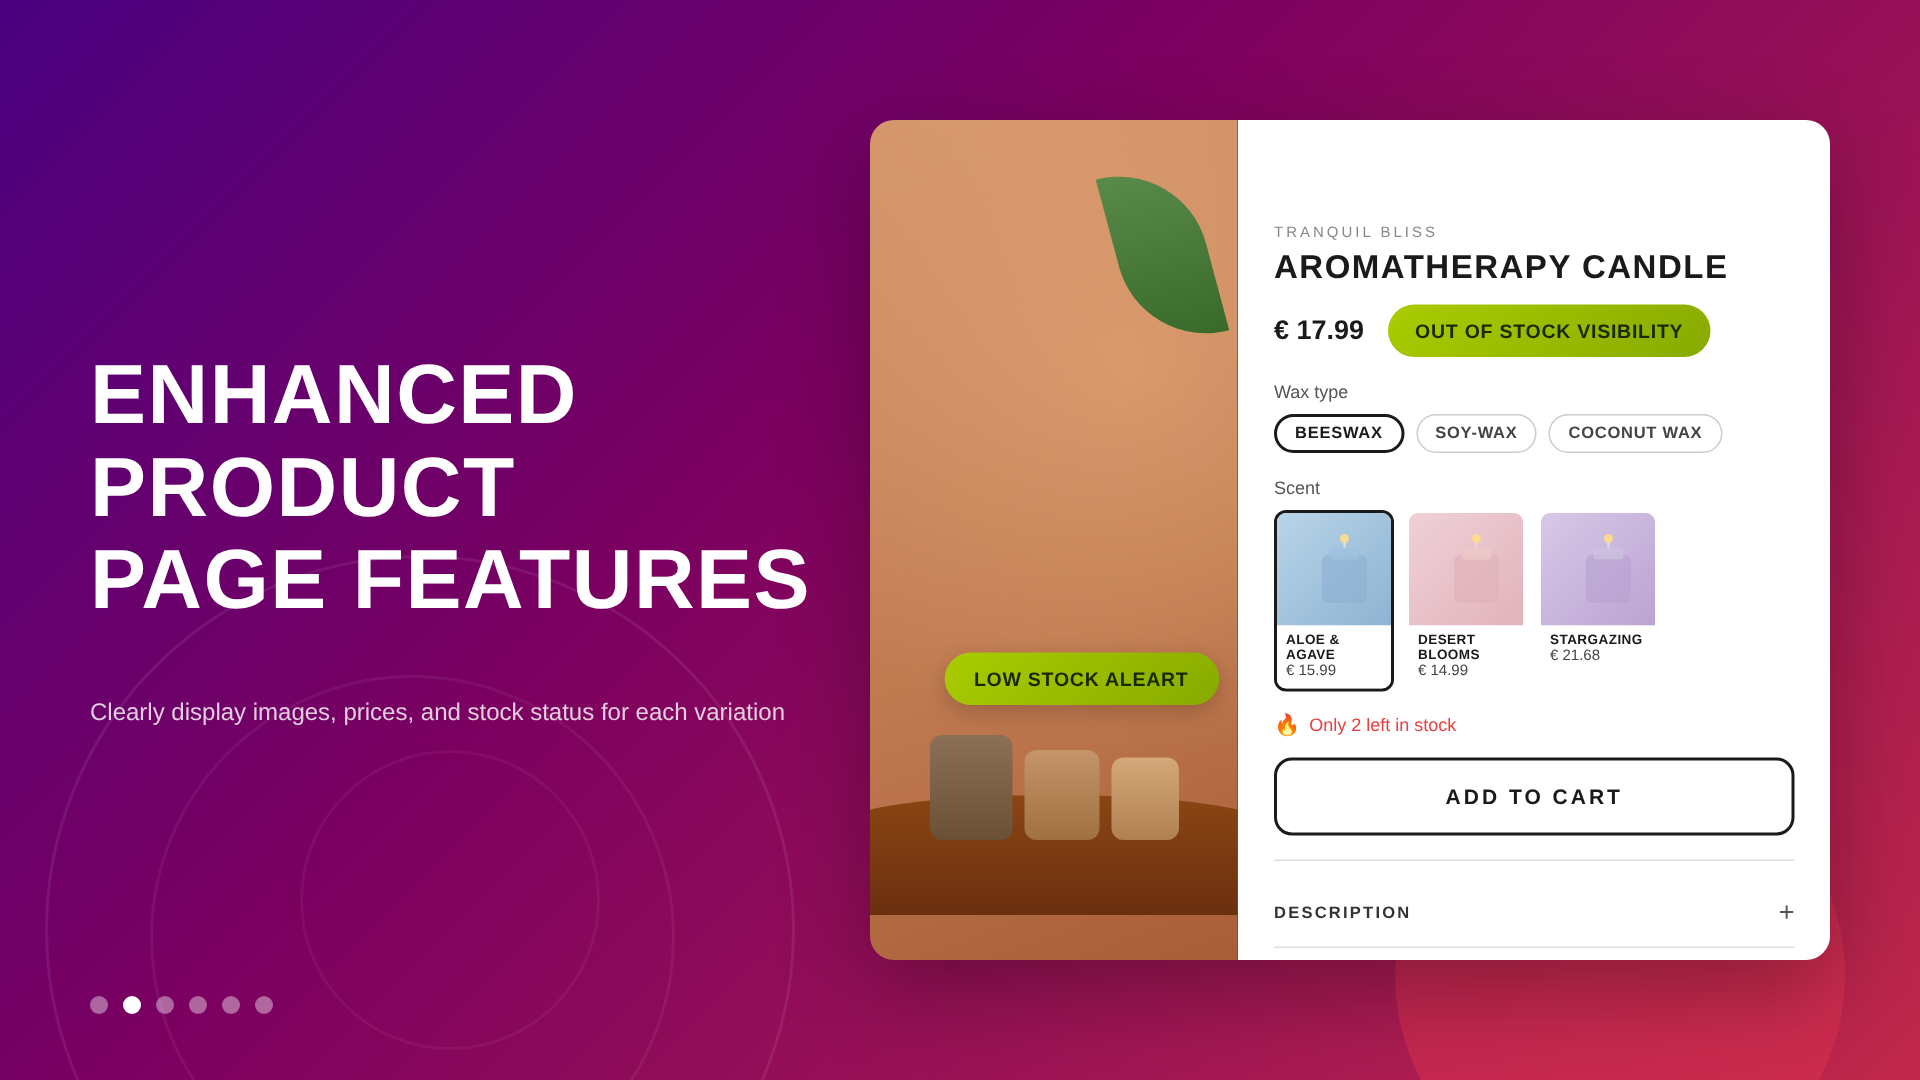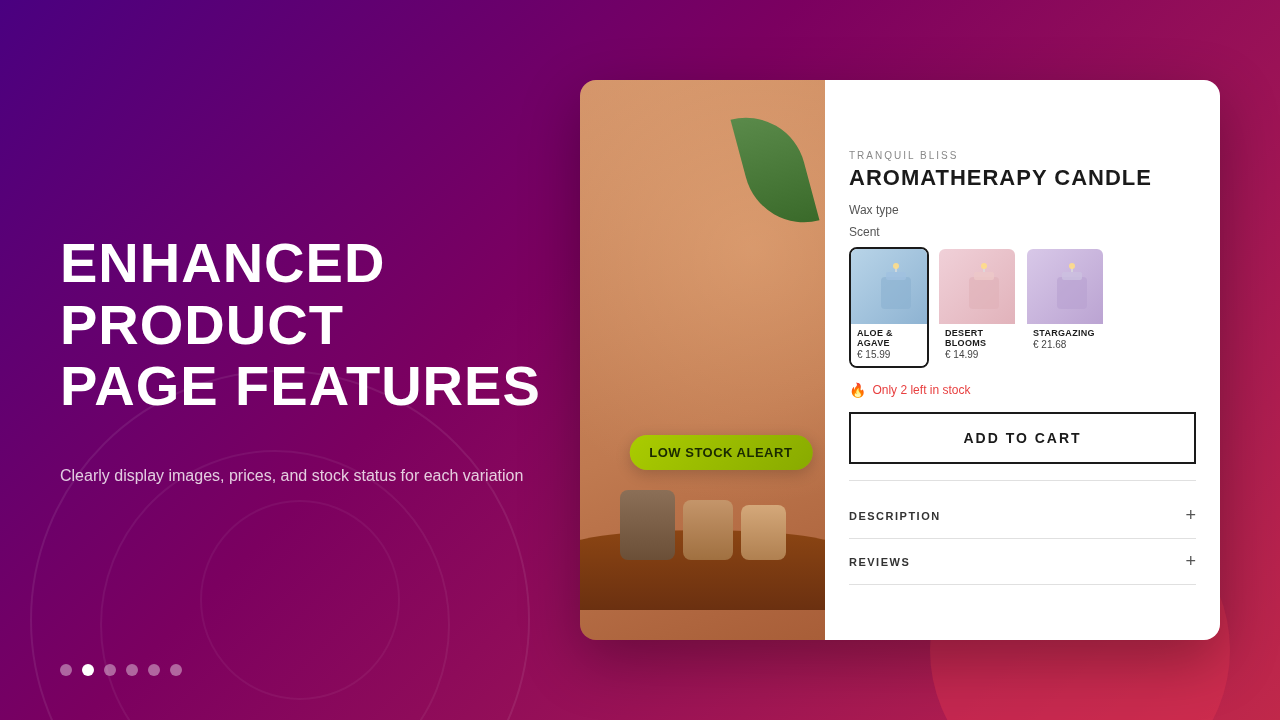--- a/index.html
+++ b/index.html
@@ -323,21 +323,21 @@
       width: 100%;
       padding: 16px;
       border: 2px solid #1a1a1a;
       background: white;
       color: #1a1a1a;
       font-size: 14px;
       font-weight: 700;
       letter-spacing: 2px;
       text-transform: uppercase;
       cursor: pointer;
-      border-radius: 0;
+      border-radius: 12px;
       margin-bottom: 16px;
     }
 
     
     .divider {
       height: 1px;
       background: #e0e0e0;
       margin-bottom: 12px;
     }
 
@@ -400,22 +400,31 @@
     </div>
 
     <div class="low-stock-badge">LOW STOCK ALEART</div>
   </div>
 
   <div class="product-details-section">
     
     <p class="brand-name">TRANQUIL BLISS</p>
     <h2 class="product-name">AROMATHERAPY CANDLE</h2>
     
+    <div class="price-row">
+      <span class="price">€ 17.99</span>
+      <span class="out-of-stock-badge">OUT OF STOCK VISIBILITY</span>
+    </div>
 
     <p class="section-label">Wax type</p>
+    <div class="wax-options">
+      <button class="wax-option active">BEESWAX</button>
+      <button class="wax-option">SOY-WAX</button>
+      <button class="wax-option">COCONUT WAX</button>
+    </div>
 
     <p class="section-label">Scent</p>
     <div class="scent-grid">
 
       <div class="scent-card active">
         <div class="scent-img scent-img-1">
           <svg width="40" height="50" viewBox="0 0 40 50">
             <rect x="5" y="15" width="30" height="32" rx="4" fill="#8ab0d0" opacity="0.6"></rect>
             <rect x="10" y="10" width="20" height="8" rx="2" fill="#a0c0e0" opacity="0.8"></rect>
             <line x1="20" y1="5" x2="20" y2="10" stroke="#ddd" stroke-width="1.5"></line>

